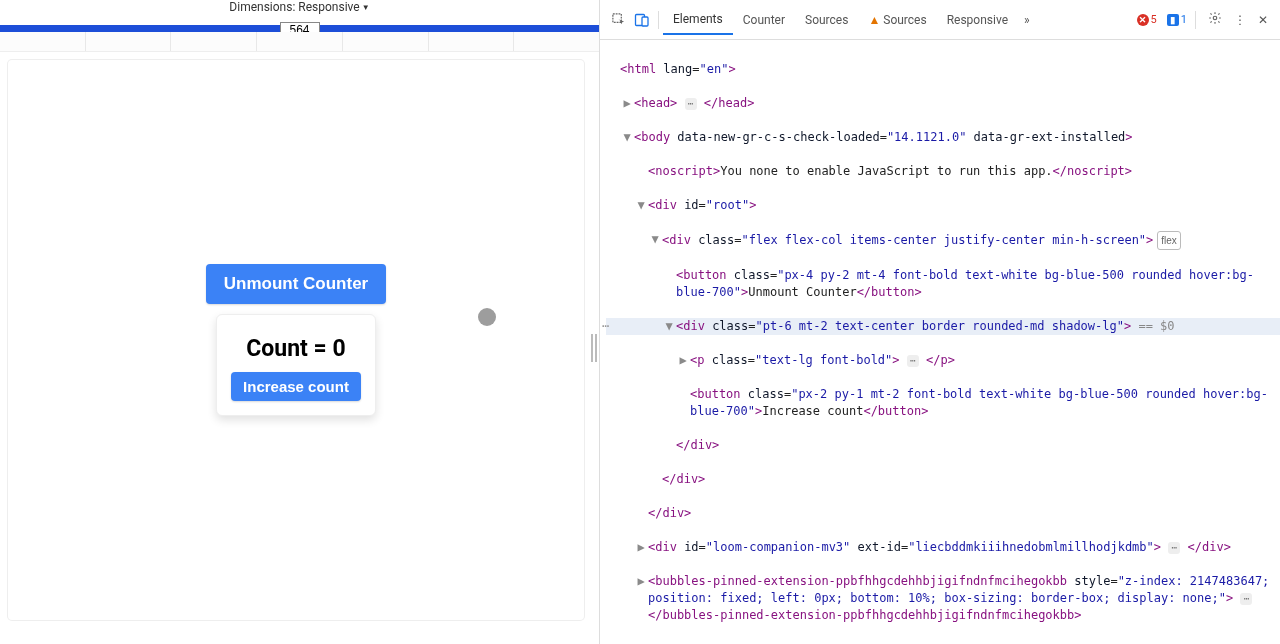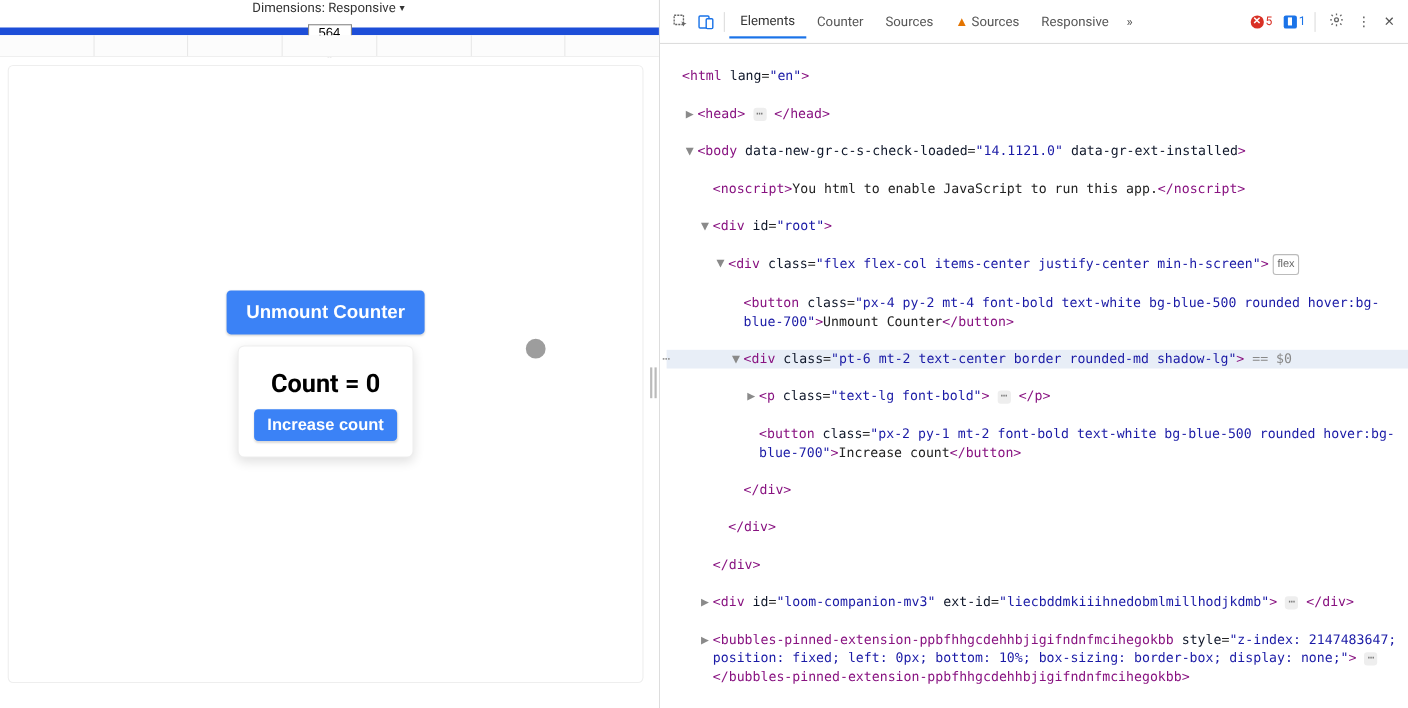--- a/index.html
+++ b/index.html
@@ -333,21 +333,21 @@
           </svg>
       </span>
       <span class="kebab2">⋮</span>
       <span class="close-x">✕</span>
     </div>
 
     <div class="elements-panel">
 <span class="line i1 tw"><span class="twist"></span><span class="tag">&lt;html</span> <span class="attr-n">lang</span>=<span class="attr-v">"en"</span><span class="tag">&gt;</span></span>
 <span class="line i2 tw"><span class="twist">▶</span><span class="tag">&lt;head&gt;</span> <span class="ellips">⋯</span> <span class="tag">&lt;/head&gt;</span></span>
 <span class="line i2 tw"><span class="twist">▼</span><span class="tag">&lt;body</span> <span class="attr-n">data-new-gr-c-s-check-loaded</span>=<span class="attr-v">"14.1121.0"</span> <span class="attr-n">data-gr-ext-installed</span><span class="tag">&gt;</span></span>
-<span class="line i3"><span class="tag">&lt;noscript&gt;</span><span class="txt">You html to enable JavaScript to run this app.</span><span class="tag">&lt;/noscript&gt;</span></span>
+<span class="line i3"><span class="tag">&lt;noscript&gt;</span><span class="txt">You none to enable JavaScript to run this app.</span><span class="tag">&lt;/noscript&gt;</span></span>
 <span class="line i3 tw"><span class="twist">▼</span><span class="tag">&lt;div</span> <span class="attr-n">id</span>=<span class="attr-v">"root"</span><span class="tag">&gt;</span></span>
 <span class="line i4 tw"><span class="twist">▼</span><span class="tag">&lt;div</span> <span class="attr-n">class</span>=<span class="attr-v">"flex flex-col items-center justify-center min-h-screen"</span><span class="tag">&gt;</span><span class="flex-badge">flex</span></span>
 <span class="line i5"><span class="tag">&lt;button</span> <span class="attr-n">class</span>=<span class="attr-v">"px-4 py-2 mt-4 font-bold text-white bg-blue-500 rounded hover:bg-blue-700"</span><span class="tag">&gt;</span><span class="txt">Unmount Counter</span><span class="tag">&lt;/button&gt;</span></span>
 <span class="line i5 tw sel-line"><span class="twist">▼</span><span class="tag">&lt;div</span> <span class="attr-n">class</span>=<span class="attr-v">"pt-6 mt-2 text-center border rounded-md shadow-lg"</span><span class="tag">&gt;</span><span class="dollar"> == $0</span></span>
 <span class="line i6 tw"><span class="twist">▶</span><span class="tag">&lt;p</span> <span class="attr-n">class</span>=<span class="attr-v">"text-lg font-bold"</span><span class="tag">&gt;</span> <span class="ellips">⋯</span> <span class="tag">&lt;/p&gt;</span></span>
 <span class="line i6"><span class="tag">&lt;button</span> <span class="attr-n">class</span>=<span class="attr-v">"px-2 py-1 mt-2 font-bold text-white bg-blue-500 rounded hover:bg-blue-700"</span><span class="tag">&gt;</span><span class="txt">Increase count</span><span class="tag">&lt;/button&gt;</span></span>
 <span class="line i5"><span class="tag">&lt;/div&gt;</span></span>
 <span class="line i4"><span class="tag">&lt;/div&gt;</span></span>
 <span class="line i3"><span class="tag">&lt;/div&gt;</span></span>
 <span class="line i3 tw"><span class="twist">▶</span><span class="tag">&lt;div</span> <span class="attr-n">id</span>=<span class="attr-v">"loom-companion-mv3"</span> <span class="attr-n">ext-id</span>=<span class="attr-v">"liecbddmkiiihnedobmlmillhodjkdmb"</span><span class="tag">&gt;</span> <span class="ellips">⋯</span> <span class="tag">&lt;/div&gt;</span></span>

